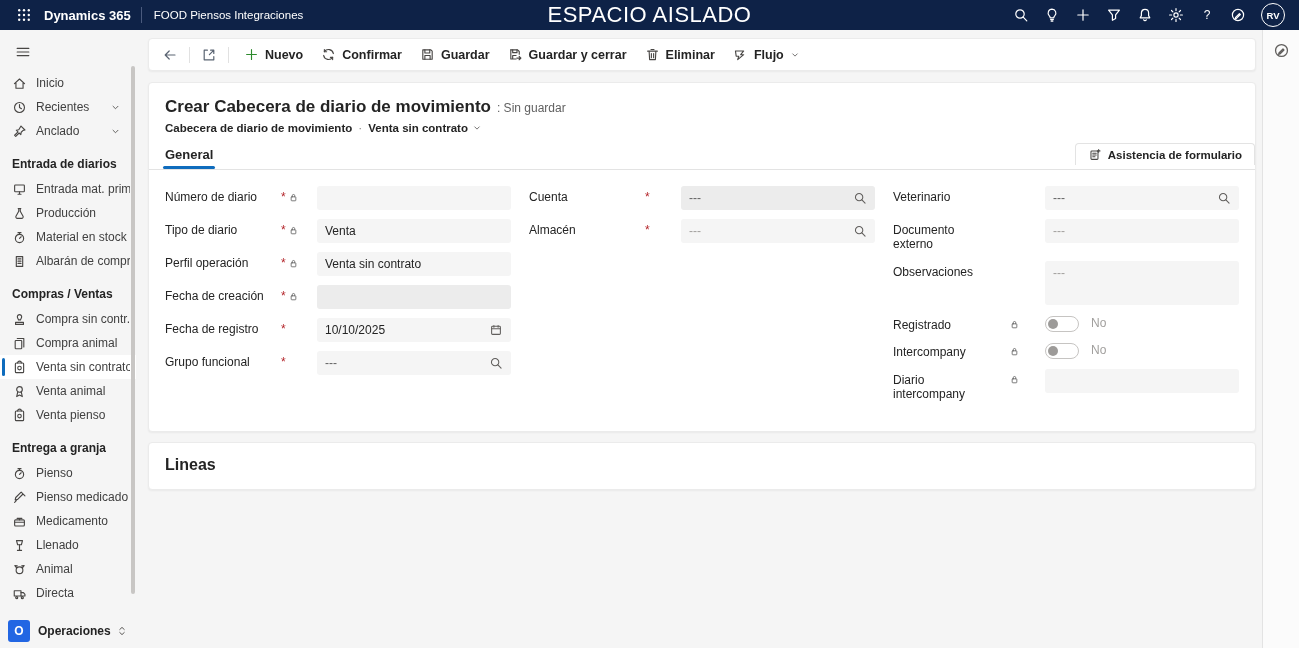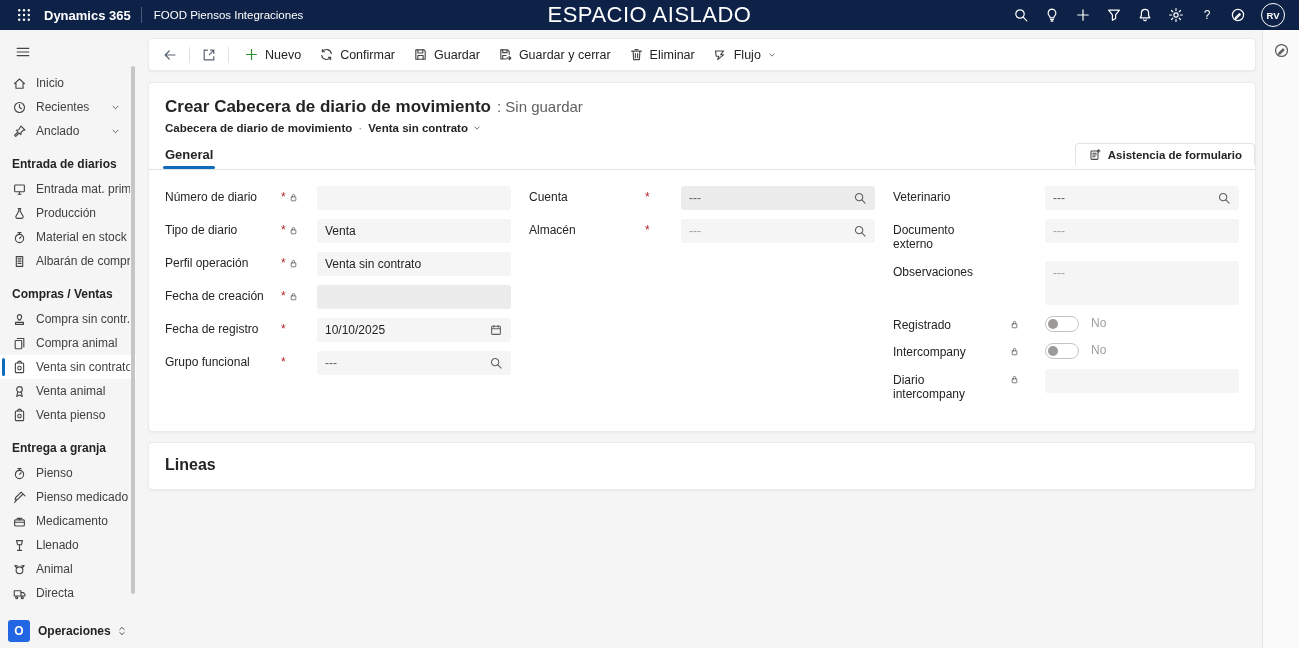--- a/index.html
+++ b/index.html
@@ -52,21 +52,21 @@
   .tb-btn { display:flex; align-items:center; gap:6px; height:26px; padding:0 9px; cursor:pointer; border-radius:3px; font-size:12.5px; color:#242424; white-space:nowrap; }
   .tb-btn .ic { width:15px; height:15px; color:#484644; }
   .tb-btn .ic.green { color:#2d8a2d; }
   .tb-btn .chev { width:10px; height:10px; color:#484644; }
 
   
   .form-card { position:relative; margin-bottom:10px; }
   .card-head { padding:14px 16px 0 16px; }
   .title-row { display:flex; align-items:baseline; gap:6px; }
   .page-title { font-size:17px; font-weight:bold; }
-  .page-status { font-size:15px; color:#616161; }
+  .page-status { font-size:12px; color:#616161; }
   .breadcrumb-row { display:flex; align-items:center; gap:6px; margin-top:4px; }
   .crumb-main { font-size:11.5px; font-weight:bold; }
   .crumb-dot { color:#8a8886; }
   .crumb-view { display:flex; align-items:center; gap:4px; font-size:11.5px; font-weight:bold; cursor:pointer; }
   .crumb-view .chev { width:10px; height:10px; color:#484644; }
   .tabs-row { margin-top:12px; display:flex; }
   .tab { font-size:13px; font-weight:bold; padding-bottom:7px; position:relative; cursor:pointer; }
   .tab.active::after { content:""; position:absolute; left:-2px; right:-2px; bottom:0; height:3px; background:#0f6cbd; border-radius:2px; }
   .head-divider { height:1px; background:#e3e3e3; }
   .form-assist { position:absolute; top:60px; right:0; height:22px; display:flex; align-items:center; gap:6px; padding:0 12px; background:#fff; border:1px solid #e3e3e3; border-bottom:none; border-radius:4px 4px 0 0; font-size:11.5px; font-weight:bold; cursor:pointer; }
@@ -386,21 +386,21 @@
         </div>
       <div class="tb-divider"></div>
       <div class="tb-iconbtn">
           <span class="ic">
             <svg viewBox="0 0 16 16" fill="none" stroke="currentColor" stroke-width="1.2" stroke-linecap="round" stroke-linejoin="round">
               <path d="M6.4 3.2H3.2v9.6h9.6V9.6M9.6 3.2h3.2v3.2M12.6 3.4 8.4 7.6"></path>
             </svg>
           </span>
         </div>
       <div class="tb-divider"></div>
-      <div id="toolbar-buttons" style="display:flex;align-items:center;">
+      <div id="toolbar-buttons" style="display:flex;align-items:center;font-weight:bold;">
           <div class="tb-btn">
             <span class="ic green">
               <svg viewBox="0 0 16 16" fill="none" stroke="currentColor" stroke-width="1.2" stroke-linecap="round" stroke-linejoin="round">
                 <path d="M8 2.8v10.4M2.8 8h10.4"></path>
               </svg>
             </span>
             <span>Nuevo</span>
           </div>
           <div class="tb-btn">
             <span class="ic ">

